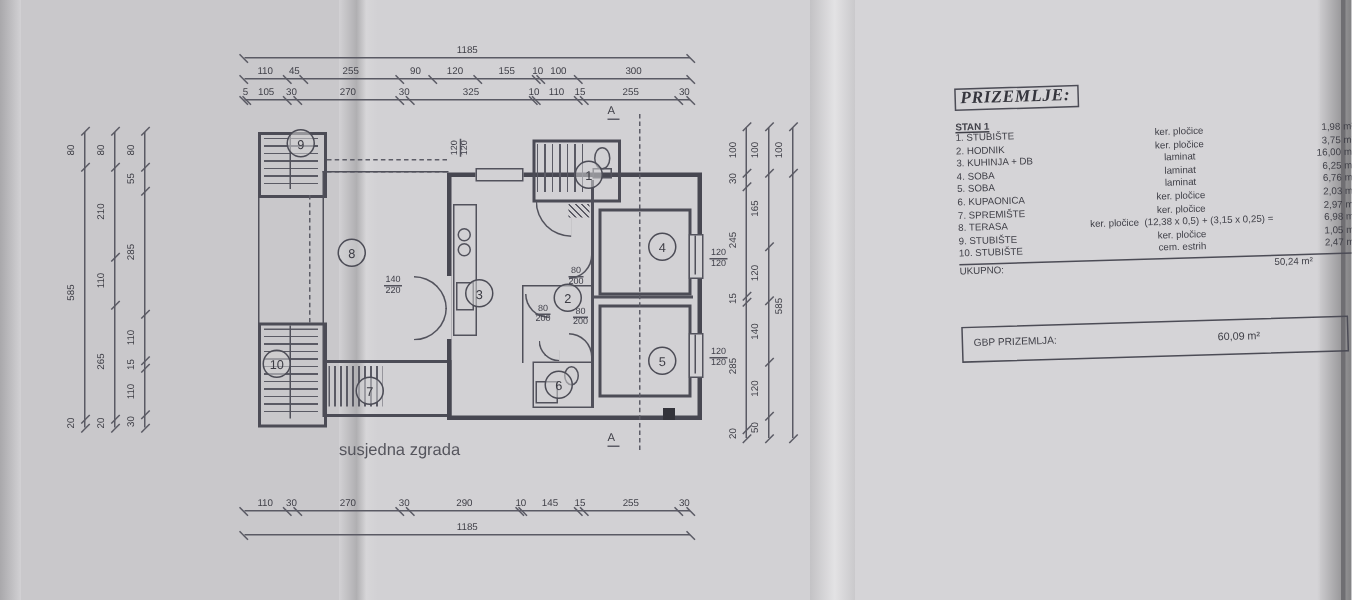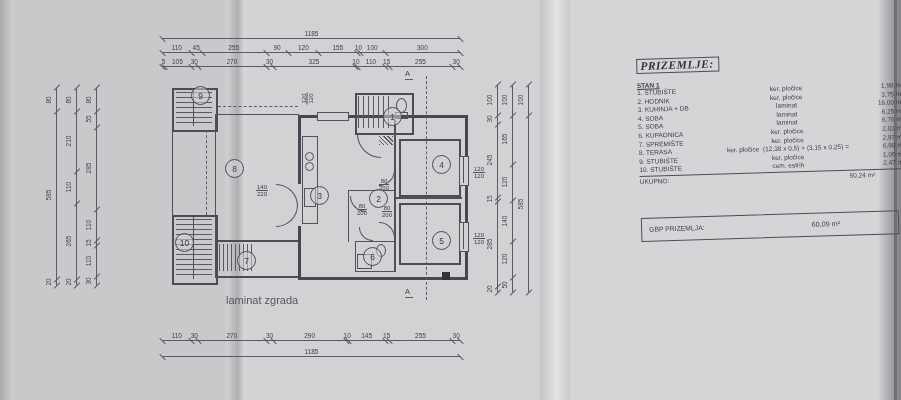--- a/index.html
+++ b/index.html
@@ -374,21 +374,21 @@
   <div class="circle" style="left:369px;top:189px;">2</div>
   <div class="circle" style="left:310px;top:186px;">3</div>
   <div class="circle" style="left:432px;top:155px;">4</div>
   <div class="circle" style="left:432px;top:231px;">5</div>
   <div class="circle" style="left:363px;top:247px;">6</div>
   <div class="circle" style="left:237px;top:251px;">7</div>
   <div class="circle" style="left:225px;top:159px;">8</div>
   <div class="circle" style="left:191px;top:86px;">9</div>
   <div class="circle" style="left:175px;top:233px;">10</div>
 
-  <div class="txt" style="left:226px;top:294px;font-size:11px;color:#55555d;">laminat zgrada</div>
+  <div class="txt" style="left:226px;top:294px;font-size:11px;color:#55555d;">susjedna zgrada</div>
 
   <div id="legend">
     <div class="ltitle">PRIZEMLJE:</div>
     <div class="lstan">STAN 1</div>
 
     <div class="lrow">
       <span>1. STUBIŠTE</span>
       <span class="mid">ker. pločice</span>
       <span class="ar">1,98 m²</span>
     </div>

